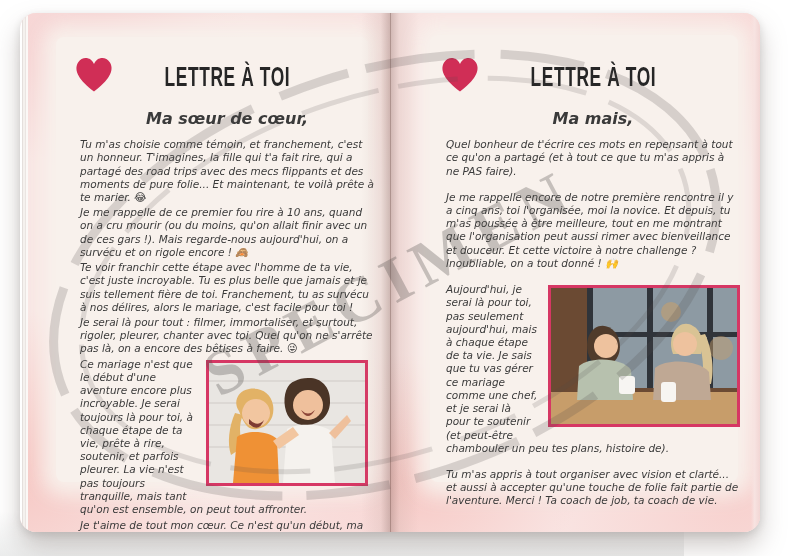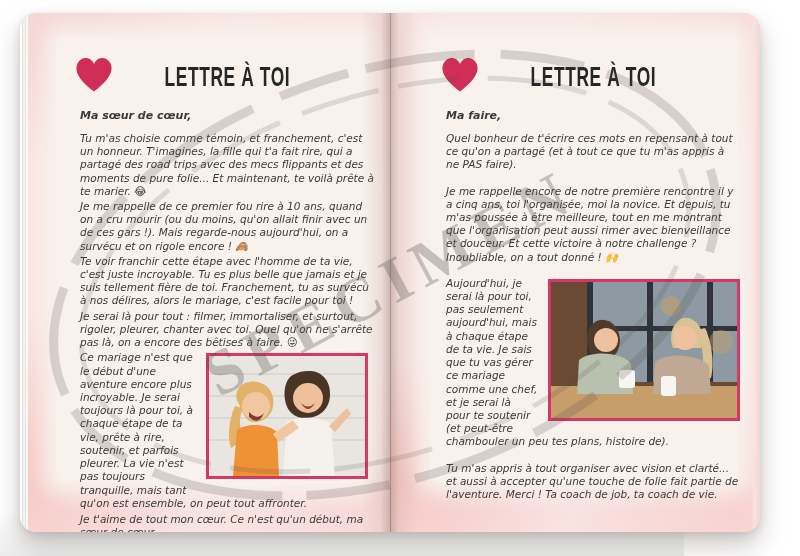--- a/index.html
+++ b/index.html
@@ -32,21 +32,21 @@
   .page-content{position:absolute;z-index:3;top:38px;}
   .page.left .page-content{left:60px;right:16px;}
   .page.right .page-content{left:56px;right:20px;}
   .letter-header{position:relative;height:50px;margin-bottom:8px;}
   .heart{position:absolute;left:-8px;top:2px;width:44px;height:42px;}
   .title-wrap{text-align:center;padding-top:10px;}
   .title{display:inline-block;transform:scaleX(.62);transform-origin:50% 50%;white-space:nowrap;
     font-family:"Liberation Sans",sans-serif;font-weight:700;font-size:28px;letter-spacing:1px;color:#262626;}
   .script{font-family:"DejaVu Sans",sans-serif;font-style:italic;color:#3a3a3a;
     font-size:10.5px;line-height:1.26;}
-  .salutation{font-weight:700;font-size:11px;margin:0 0 9px 0;}
+  .salutation{font-weight:700;font-size:16px;margin:0 0 9px 0;text-align:center;}
   .para{margin:0 0 2px 0;}
   .page.right .para{margin:0 0 13px 0;}
   .photo-flow{margin-top:2px;}
   .photo{float:right;margin:2px 0 5px 10px;border:3px solid #d63764;background:#fff;
     line-height:0;box-sizing:content-box;}
   .photo svg{display:block;}
   .closing{clear:both;margin:3px 0 0 0;}
   .gutter{position:absolute;left:50%;top:0;bottom:0;width:58px;transform:translateX(-50%);z-index:20;
     pointer-events:none;background:linear-gradient(to right,rgba(178,146,138,0) 0%,rgba(178,146,138,.16) 34%,
       rgba(133,99,92,.34) 49%,rgba(133,99,92,.34) 51%,rgba(178,146,138,.16) 66%,rgba(178,146,138,0) 100%);}
@@ -111,21 +111,21 @@
     <div class="page right">
       <div class="wash"></div>
       <div class="panel"></div>
       <div class="page-content">
         <div class="letter-header">
           <svg class="heart" viewBox="0 0 40 38">
             <path d="M20 35 C7 25 1 16 5.5 8.5 C9.5 2.5 17.5 3.5 20 10 C22.5 3.5 30.5 2.5 34.5 8.5 C39 16 33 25 20 35 Z" fill="#d02e56"></path>
           </svg>
           <div class="title-wrap"><span class="title">LETTRE À TOI</span></div>
         </div>
-        <p class="script salutation">Ma faire,</p>
+        <p class="script salutation">Ma mais,</p>
         <p class="script para">Quel bonheur de t'écrire ces mots en repensant à tout ce qu'on a partagé (et à tout ce que tu m'as appris à ne PAS faire).</p>
         <p class="script para">Je me rappelle encore de notre première rencontre il y a cinq ans, toi l'organisée, moi la novice. Et depuis, tu m'as poussée à être meilleure, tout en me montrant que l'organisation peut aussi rimer avec bienveillance et douceur. Et cette victoire à notre challenge ? Inoubliable, on a tout donné ! 🙌</p>
         <div class="photo-flow">
           <figure class="photo">
             <svg width="186" height="136" viewBox="0 0 186 136">
               <rect width="186" height="136" fill="#6b4a33"></rect>
               <rect x="36" y="0" width="150" height="100" fill="#8d9aa3"></rect>
               <g fill="#30343a">
                 <rect x="36" y="0" width="6" height="100"></rect>
                   <rect x="96" y="0" width="6" height="100"></rect>

